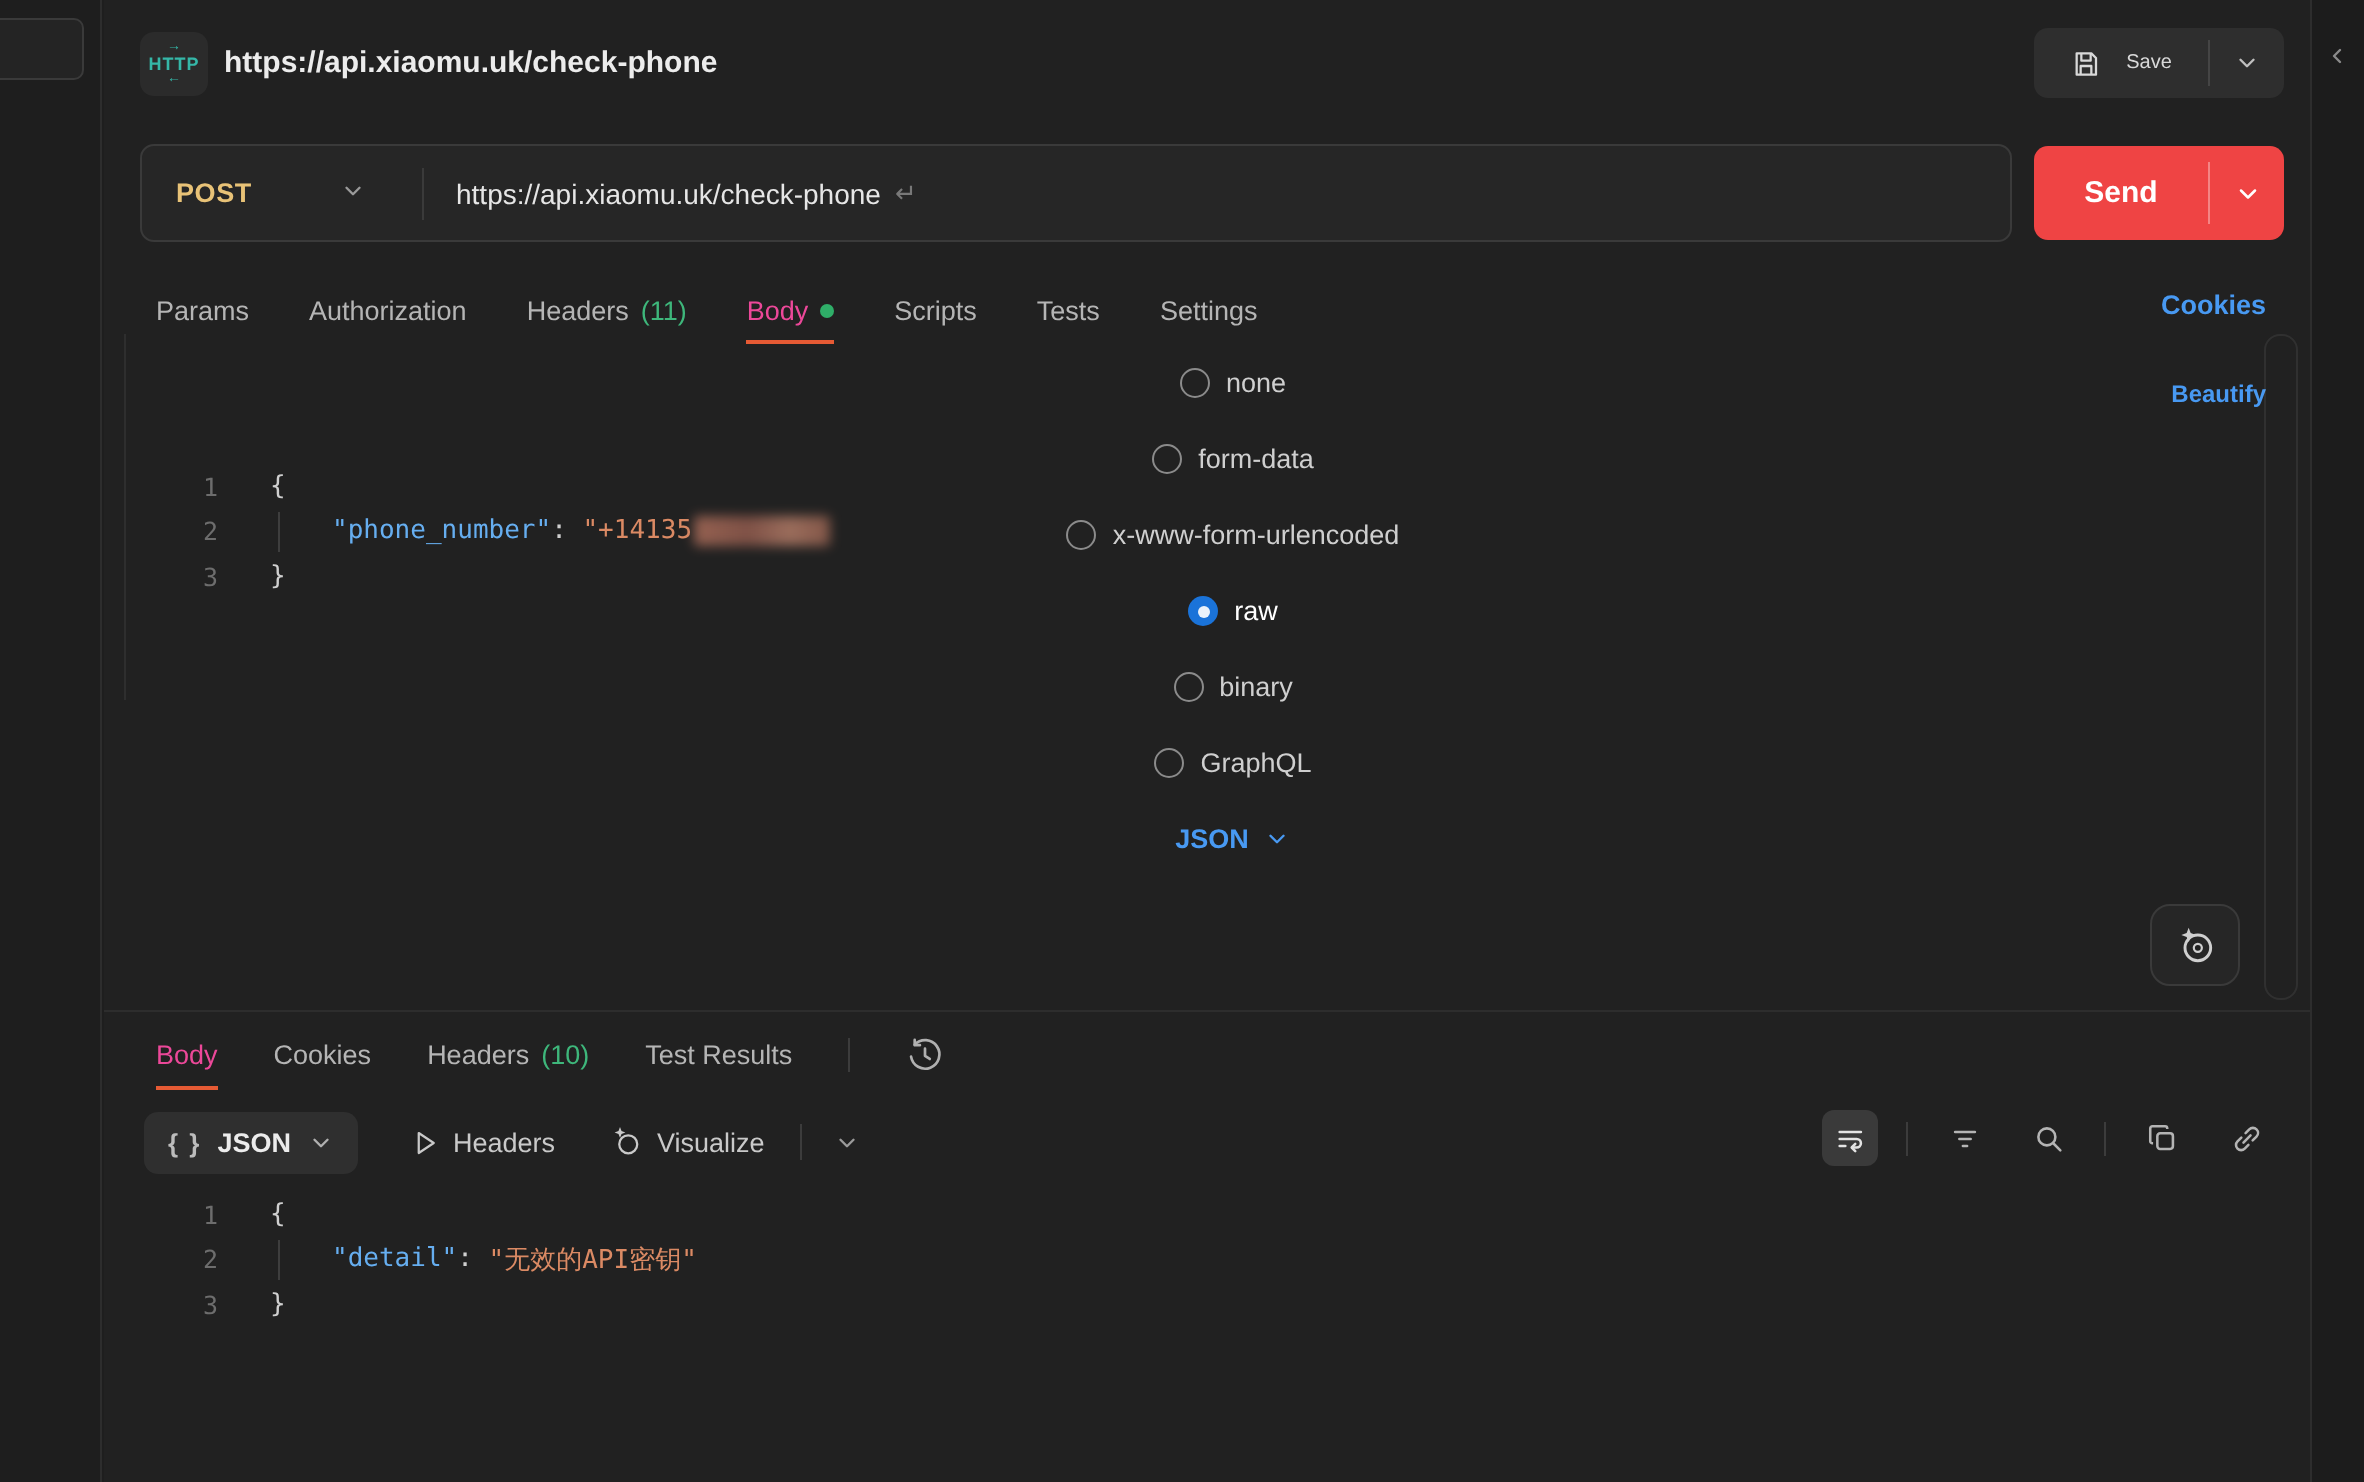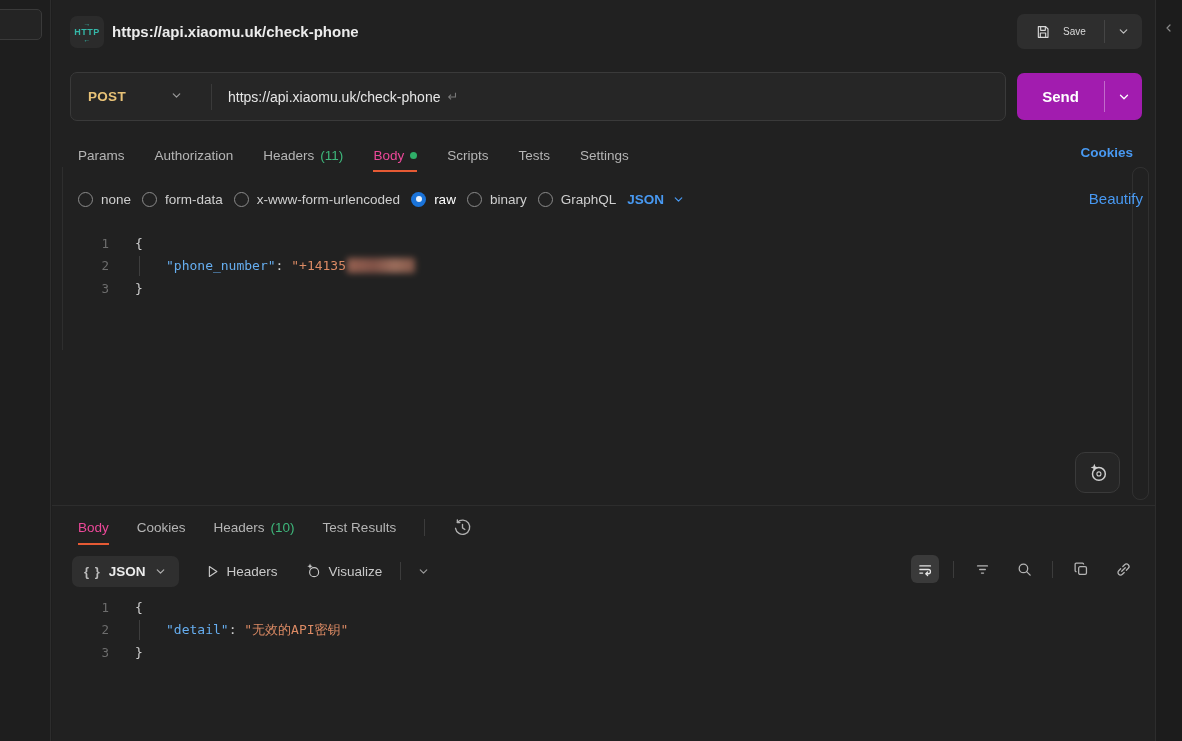--- a/index.html
+++ b/index.html
@@ -62,43 +62,43 @@
     display:flex; align-items:center;
   }
   .method-select { display:flex; width:140px; padding-left:17px; cursor:pointer; }
   .method-label { font-size:13.5px; font-weight:bold; color:#e8c277; letter-spacing:.3px; }
   .method-caret { margin-left:44px; color:#9a9a9a; }
   .url-div { width:1px; height:26px; background:#3a3a3a; }
   .url-input { flex:1; display:flex; align-items:center; padding-left:16px; font-size:14px; color:#e6e6e6; cursor:text; }
   .url-suffix { color:#787878; margin-left:7px; font-size:13px; }
   .send-group {
     position:absolute; left:965px; top:73px; width:125px; height:47px;
-    background:#a21caf; border-radius:7px; display:flex; align-items:stretch; color:#fff;
+    background:#ef4444; border-radius:7px; display:flex; align-items:stretch; color:#fff;
   }
   .send-main { width:87px; display:flex; align-items:center; justify-content:center; font-size:15px; font-weight:600; cursor:pointer; }
   .send-sep { width:1px; background:rgba(255,255,255,.35); margin:8px 0; }
   .send-caret { flex:1; display:flex; align-items:center; justify-content:center; cursor:pointer; }
 
   
   .req-tabs { position:absolute; left:0; top:138px; width:100%; height:34px; display:flex; align-items:center; padding-left:26px; gap:30px; font-size:13.5px; color:#b5b5b5; }
   .tab { display:flex; align-items:center; gap:6px; cursor:pointer; height:34px; }
   .tab .count { color:#3eb77b; }
   .tab.active { color:#ec4899; border-bottom:2px solid #e65a34; padding-top:2px; }
   .tab .dot { width:7px; height:7px; border-radius:50%; background:#2fae68; }
   .cookies-link { position:absolute; right:22px; top:7px; color:#4899f2; font-weight:600; font-size:13.5px; cursor:pointer; }
 
   
-  .radio-row { position:absolute; left:0; top:184px; width:100%; height:30px; display:flex; align-items:center; padding-left:26px; gap:11px; font-size:13.5px; color:#cfcfcf; }
+  .radio-row { position:absolute; left:0; top:184px; width:100%; height:30px; display:flex; align-items:center; padding-left:26px; gap:23px; font-size:13.5px; color:#cfcfcf;flex-direction:column; }
   .opt { display:flex; align-items:center; gap:8px; cursor:pointer; }
   .radio { width:15px; height:15px; border-radius:50%; border:1.5px solid #8b8b8b; background:transparent; }
   .opt.selected .radio { border:none; background:#1a73d9; position:relative; }
   .opt.selected .radio::after { content:""; position:absolute; left:4.5px; top:4.5px; width:6px; height:6px; border-radius:50%; background:#eaf2fb; }
   .opt.selected { color:#ffffff; }
   .lang-select { display:flex; align-items:center; gap:8px; color:#4899f2; font-weight:600; cursor:pointer; }
-  .beautify-link { position:absolute; right:12px; top:6px; color:#4899f2; font-weight:400; font-size:15px; cursor:pointer; }
+  .beautify-link { position:absolute; right:22px; top:6px; color:#4899f2; font-weight:700; font-size:12px; cursor:pointer; }
 
   
   .code-area { position:absolute; left:0; width:100%; font-family:"DejaVu Sans Mono", monospace; font-size:13px; }
   .code-line { display:flex; align-items:center; height:22.5px; }
   .ln { width:57px; flex:none; text-align:right; color:#6d6d6d; font-size:12.5px; }
   .lc { margin-left:26px; display:flex; align-items:center; height:100%; }
   .lc span { white-space:pre; }
   .brace { color:#cfcfcf; }
   .k { color:#66aef0; }
   .p { color:#cfcfcf; }

